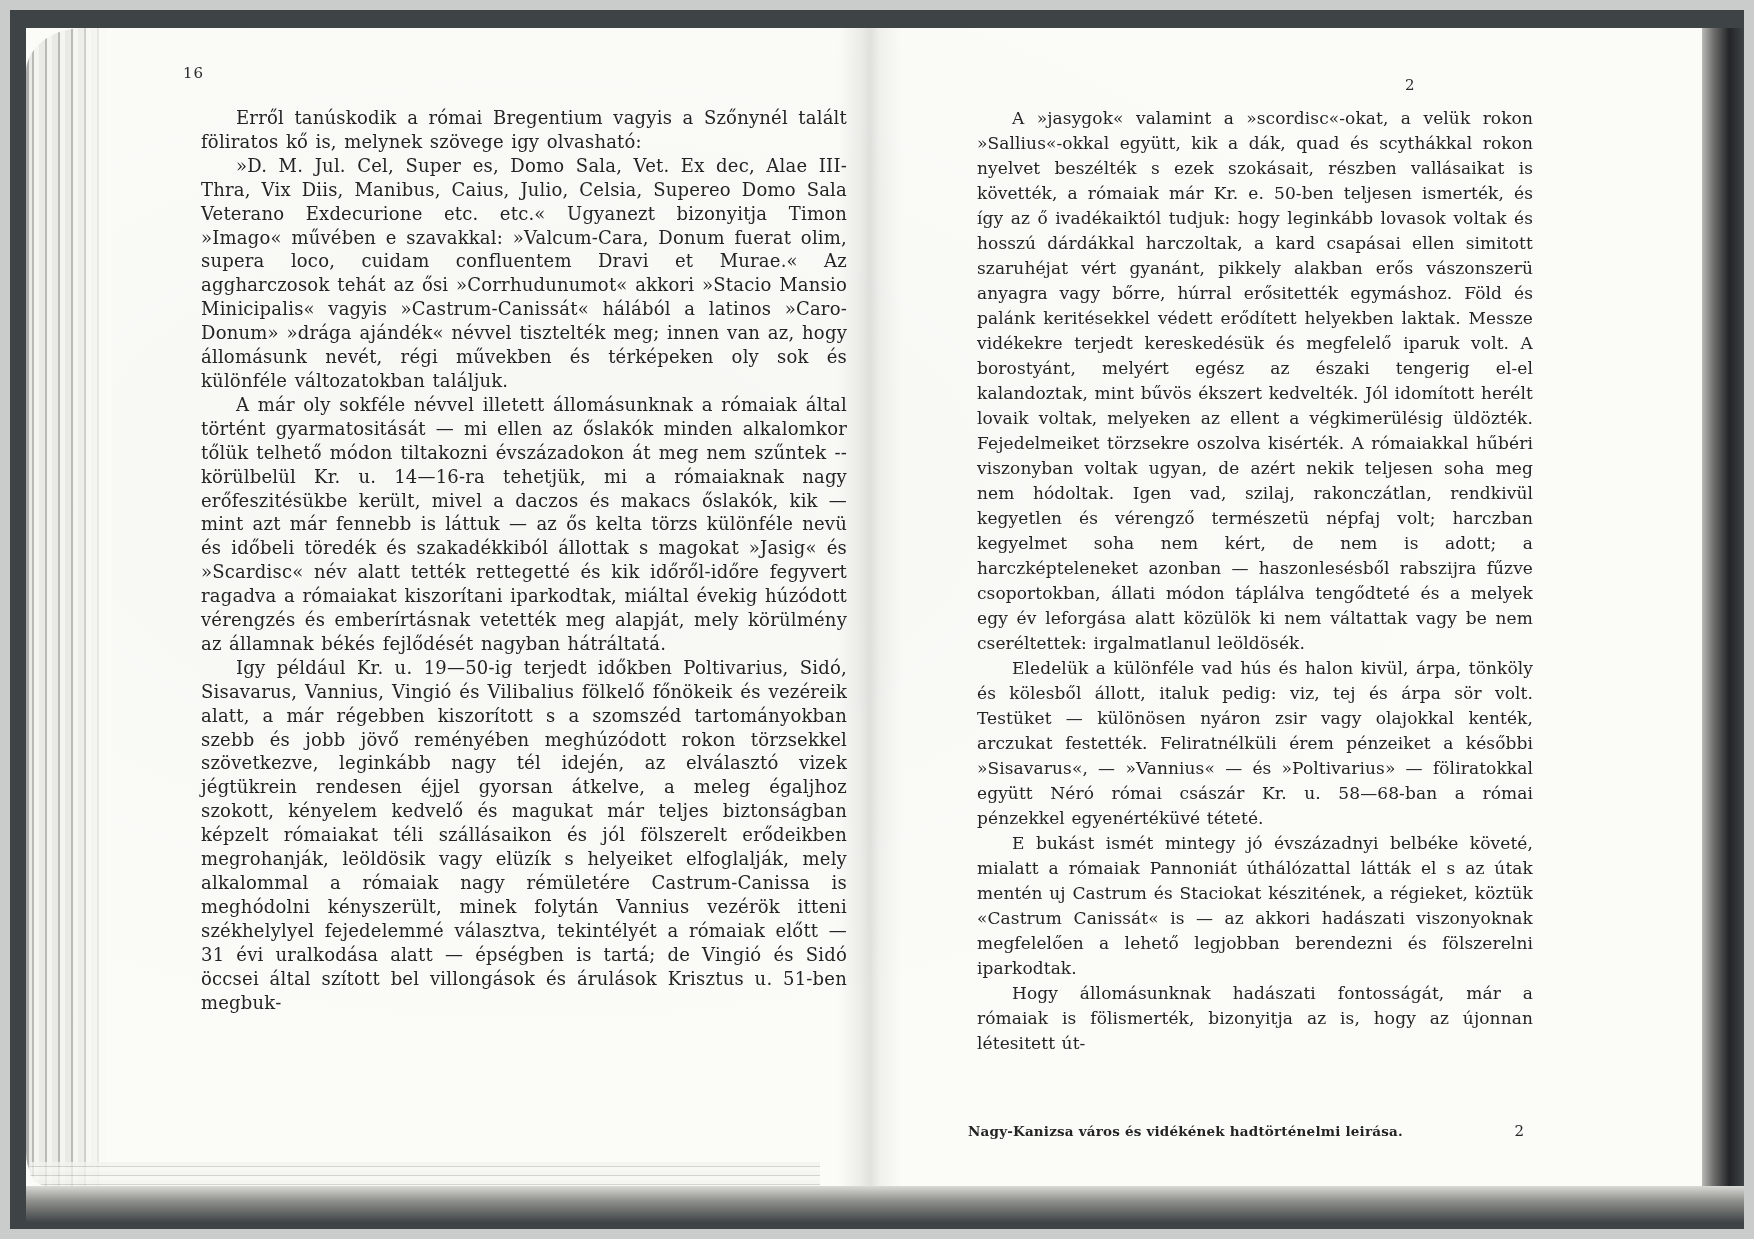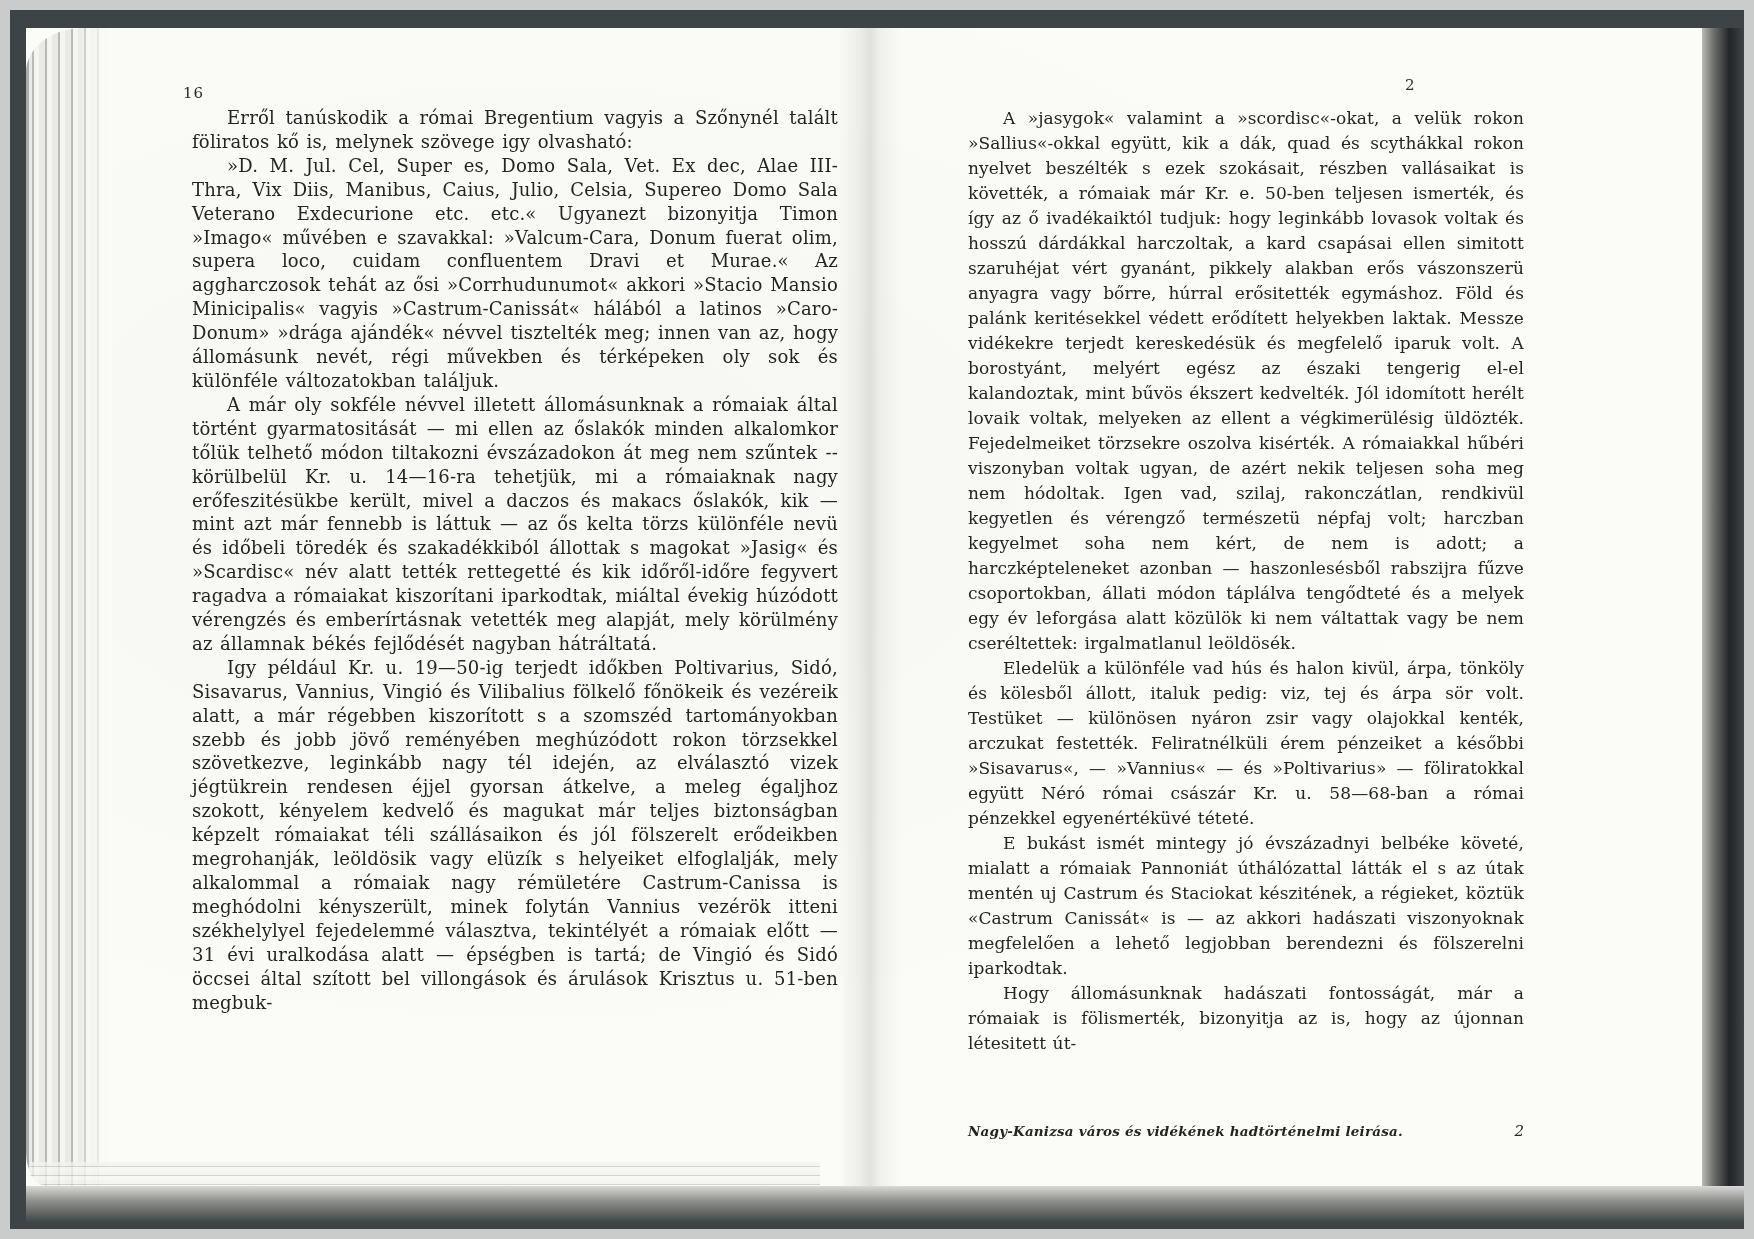--- a/index.html
+++ b/index.html
@@ -81,27 +81,28 @@
     width: 1718px; height: 43px;
     background: linear-gradient(180deg, #d9d9d5 0%, #8f908c 35%, #3e4345 85%);
   }
 
   .page-number {
     position: absolute;
     font-size: 15px;
     letter-spacing: 1px;
     color: #2b2b2b;
   }
-  #pagenum-left  { left: 183px; top: 64px; margin-top: 20px; }
+  #pagenum-left  { left: 183px; top: 64px; }
   #pagenum-right { left: 1405px; top: 76px; }
 
   .text-block {
     position: absolute;
     color: #242424;
     text-align: justify;
+    margin-left: 9px;
   }
   #text-left {
     left: 192px; top: 106px;
     width: 646px;
     font-size: 18px;
     line-height: 23.9px;
     letter-spacing: 0.2px;
     word-spacing: 1.5px;
   }
   #text-right {
@@ -116,21 +117,20 @@
   .para.indent { text-indent: 35px; }
 
   .footer {
     position: absolute;
     left: 968px; top: 1122px;
     width: 556px;
     display: flex;
     justify-content: space-between;
     align-items: baseline;
     color: #242424;
-    font-style: italic;
   }
   .footer .footer-title {
     font-size: 13.5px;
     font-weight: 600;
     letter-spacing: 0.2px;
   }
   .footer .footer-signature { font-size: 15px; }
 </style>
 </head>
 <body>

